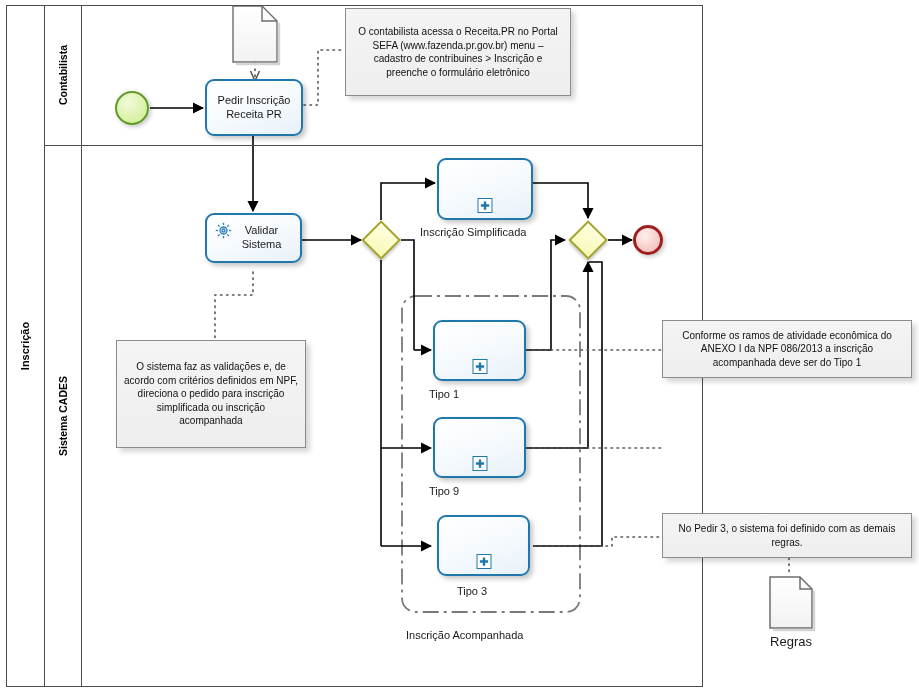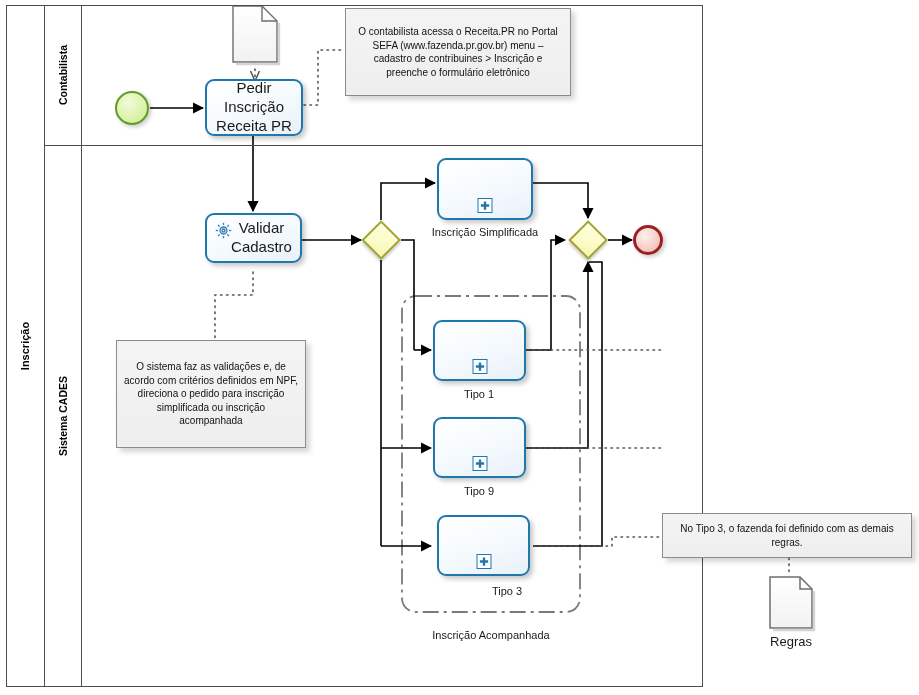--- a/index.html
+++ b/index.html
@@ -90,21 +90,21 @@
     position: absolute;
     box-sizing: border-box;
     border: 2.6px solid #1f77ac;
     border-radius: 9px;
     background: linear-gradient(160deg, #ffffff 0%, #f7fbfe 45%, #e8f1f9 100%);
     box-shadow: 3px 3px 5px rgba(0,0,0,0.22);
     display: flex;
     align-items: center;
     justify-content: center;
     text-align: center;
-    font-size: 15px;
+    font-size: 11px;
     color: #1a1a1a;
     line-height: 1.25;
   }
   .task-text { padding: 0 6px; }
   .gear-icon {
     position: absolute;
     left: 7px; top: 6px;
     width: 19px; height: 19px;
   }
   .subprocess {
@@ -123,21 +123,21 @@
     width: 15px; height: 15px;
     border: 1.3px solid #1f77ac;
     box-sizing: border-box;
     background: #fff;
     display: flex;
     align-items: center;
     justify-content: center;
   }
   .sp-label {
     position: absolute;
-    text-align: center;
+    text-align: left;
     font-size: 11px;
     color: #1a1a1a;
     white-space: nowrap;
   }
 
   
   .gateway {
     position: absolute;
     width: 40px; height: 40px;
   }
@@ -282,21 +282,21 @@
         <path d="M2.2 12 L5 12"></path>
           <path d="M19 12 L21.8 12"></path>
         <path d="M5.1 5.1 L7.1 7.1"></path>
           <path d="M16.9 16.9 L18.9 18.9"></path>
         <path d="M18.9 5.1 L16.9 7.1"></path>
           <path d="M7.1 16.9 L5.1 18.9"></path>
       </g>
     </svg>
     <div class="task-text" style="padding-left:22px;">
       <div>Validar</div>
-      <div>Cadastro</div>
+      <div>Sistema</div>
     </div>
   </div>
 
   <div class="gateway" style="left:361px; top:220px;">
     <div class="diamond"></div>
   </div>
 
   <div class="gateway" style="left:568px; top:220px;">
     <div class="diamond"></div>
   </div>
@@ -338,19 +338,20 @@
     </div>
   </div>
   <div class="sp-label" style="left:457px; top:585px; width:100px;">Tipo 3</div>
 
   <div class="sp-label" style="left:406px; top:629px; width:170px;">Inscrição Acompanhada</div>
 
   <div class="note" style="left:345px; top:8px; width:226px; height:88px;">O contabilista acessa o Receita.PR no Portal SEFA (www.fazenda.pr.gov.br) menu – cadastro de contribuines &gt; Inscrição e preenche o formulário eletrônico</div>
 
   <div class="note" style="left:116px; top:340px; width:190px; height:108px;">O sistema faz as validações e, de acordo com critérios definidos em NPF, direciona o pedido para inscrição simplificada ou inscrição acompanhada</div>
 
-
-
-  <div class="note" style="left:662px; top:513px; width:250px; height:45px;">No Tipo 3, o fazenda foi definido com as demais regras.</div>
+  <div class="note" style="left:662px; top:320px; width:250px; height:58px;">Conforme os ramos de atividade econômica do ANEXO I da NPF 086/2013 a inscrição acompanhada deve ser do Tipo 1</div>
+
+
+  <div class="note" style="left:662px; top:513px; width:250px; height:45px;">No Pedir 3, o sistema foi definido com as demais regras.</div>
 
   <div class="doc-label" style="left:750px; top:634px; width:82px;">Regras</div>
 
 </div>
 
 </body></html>

